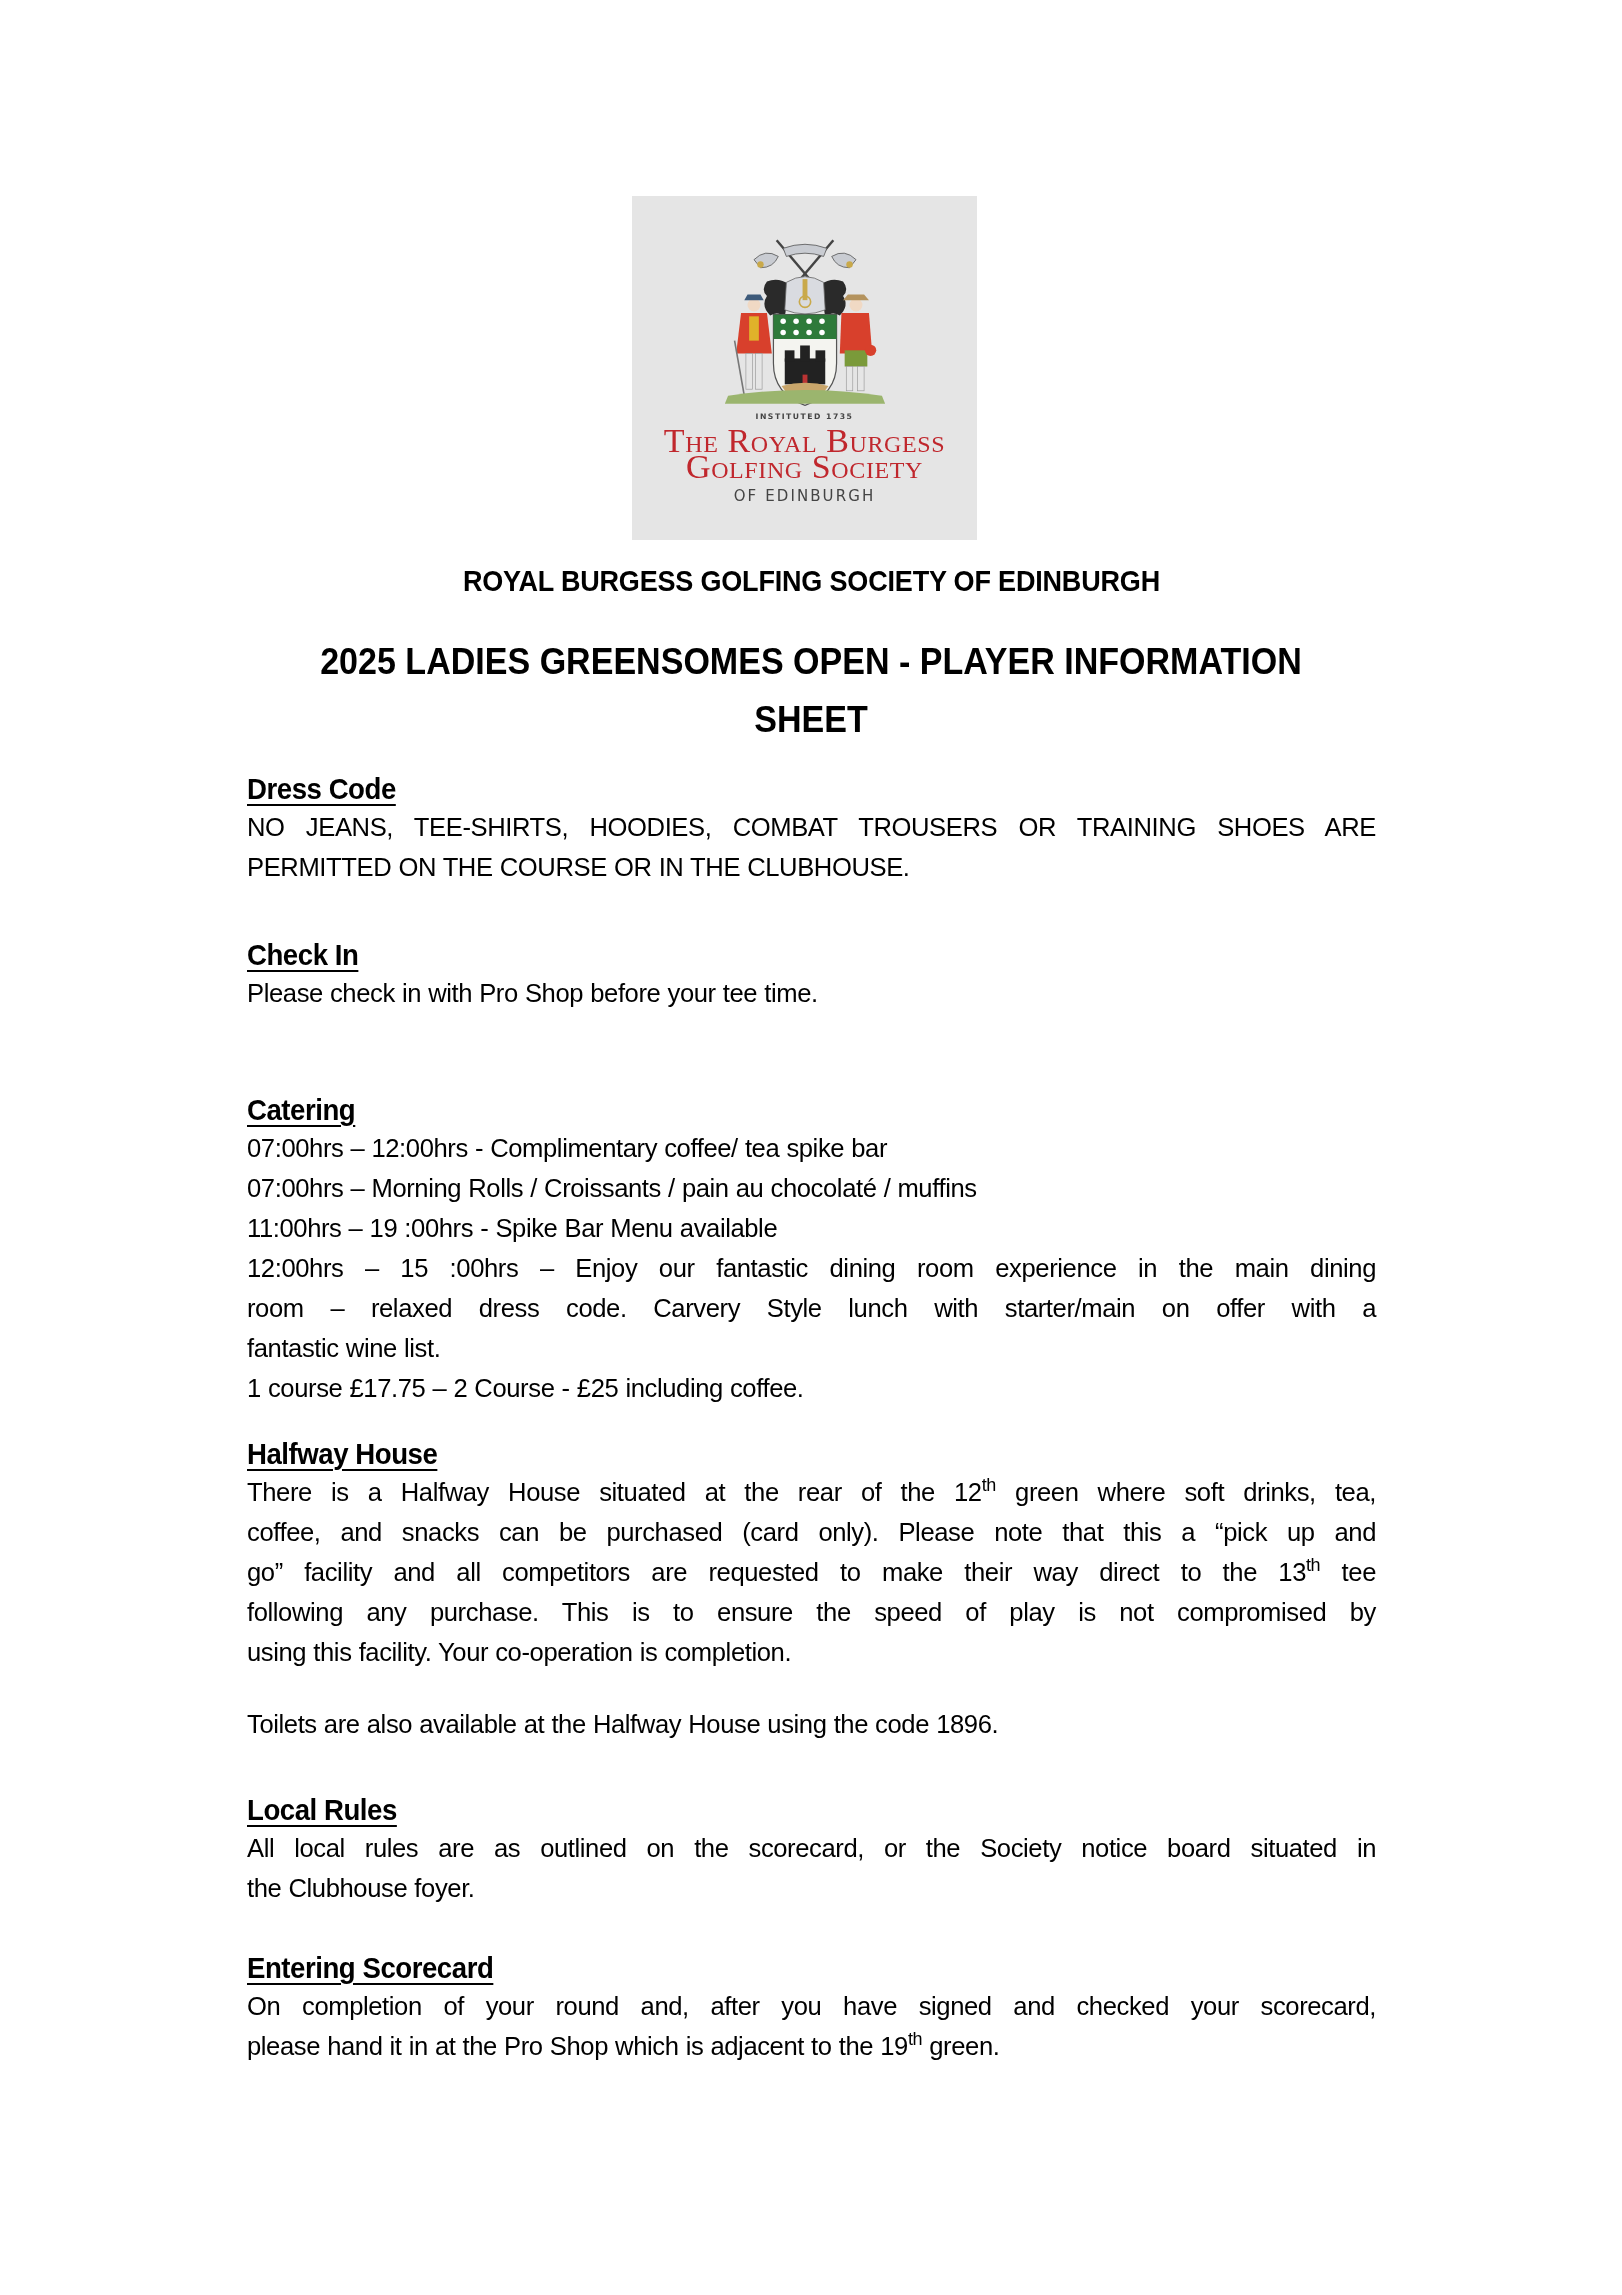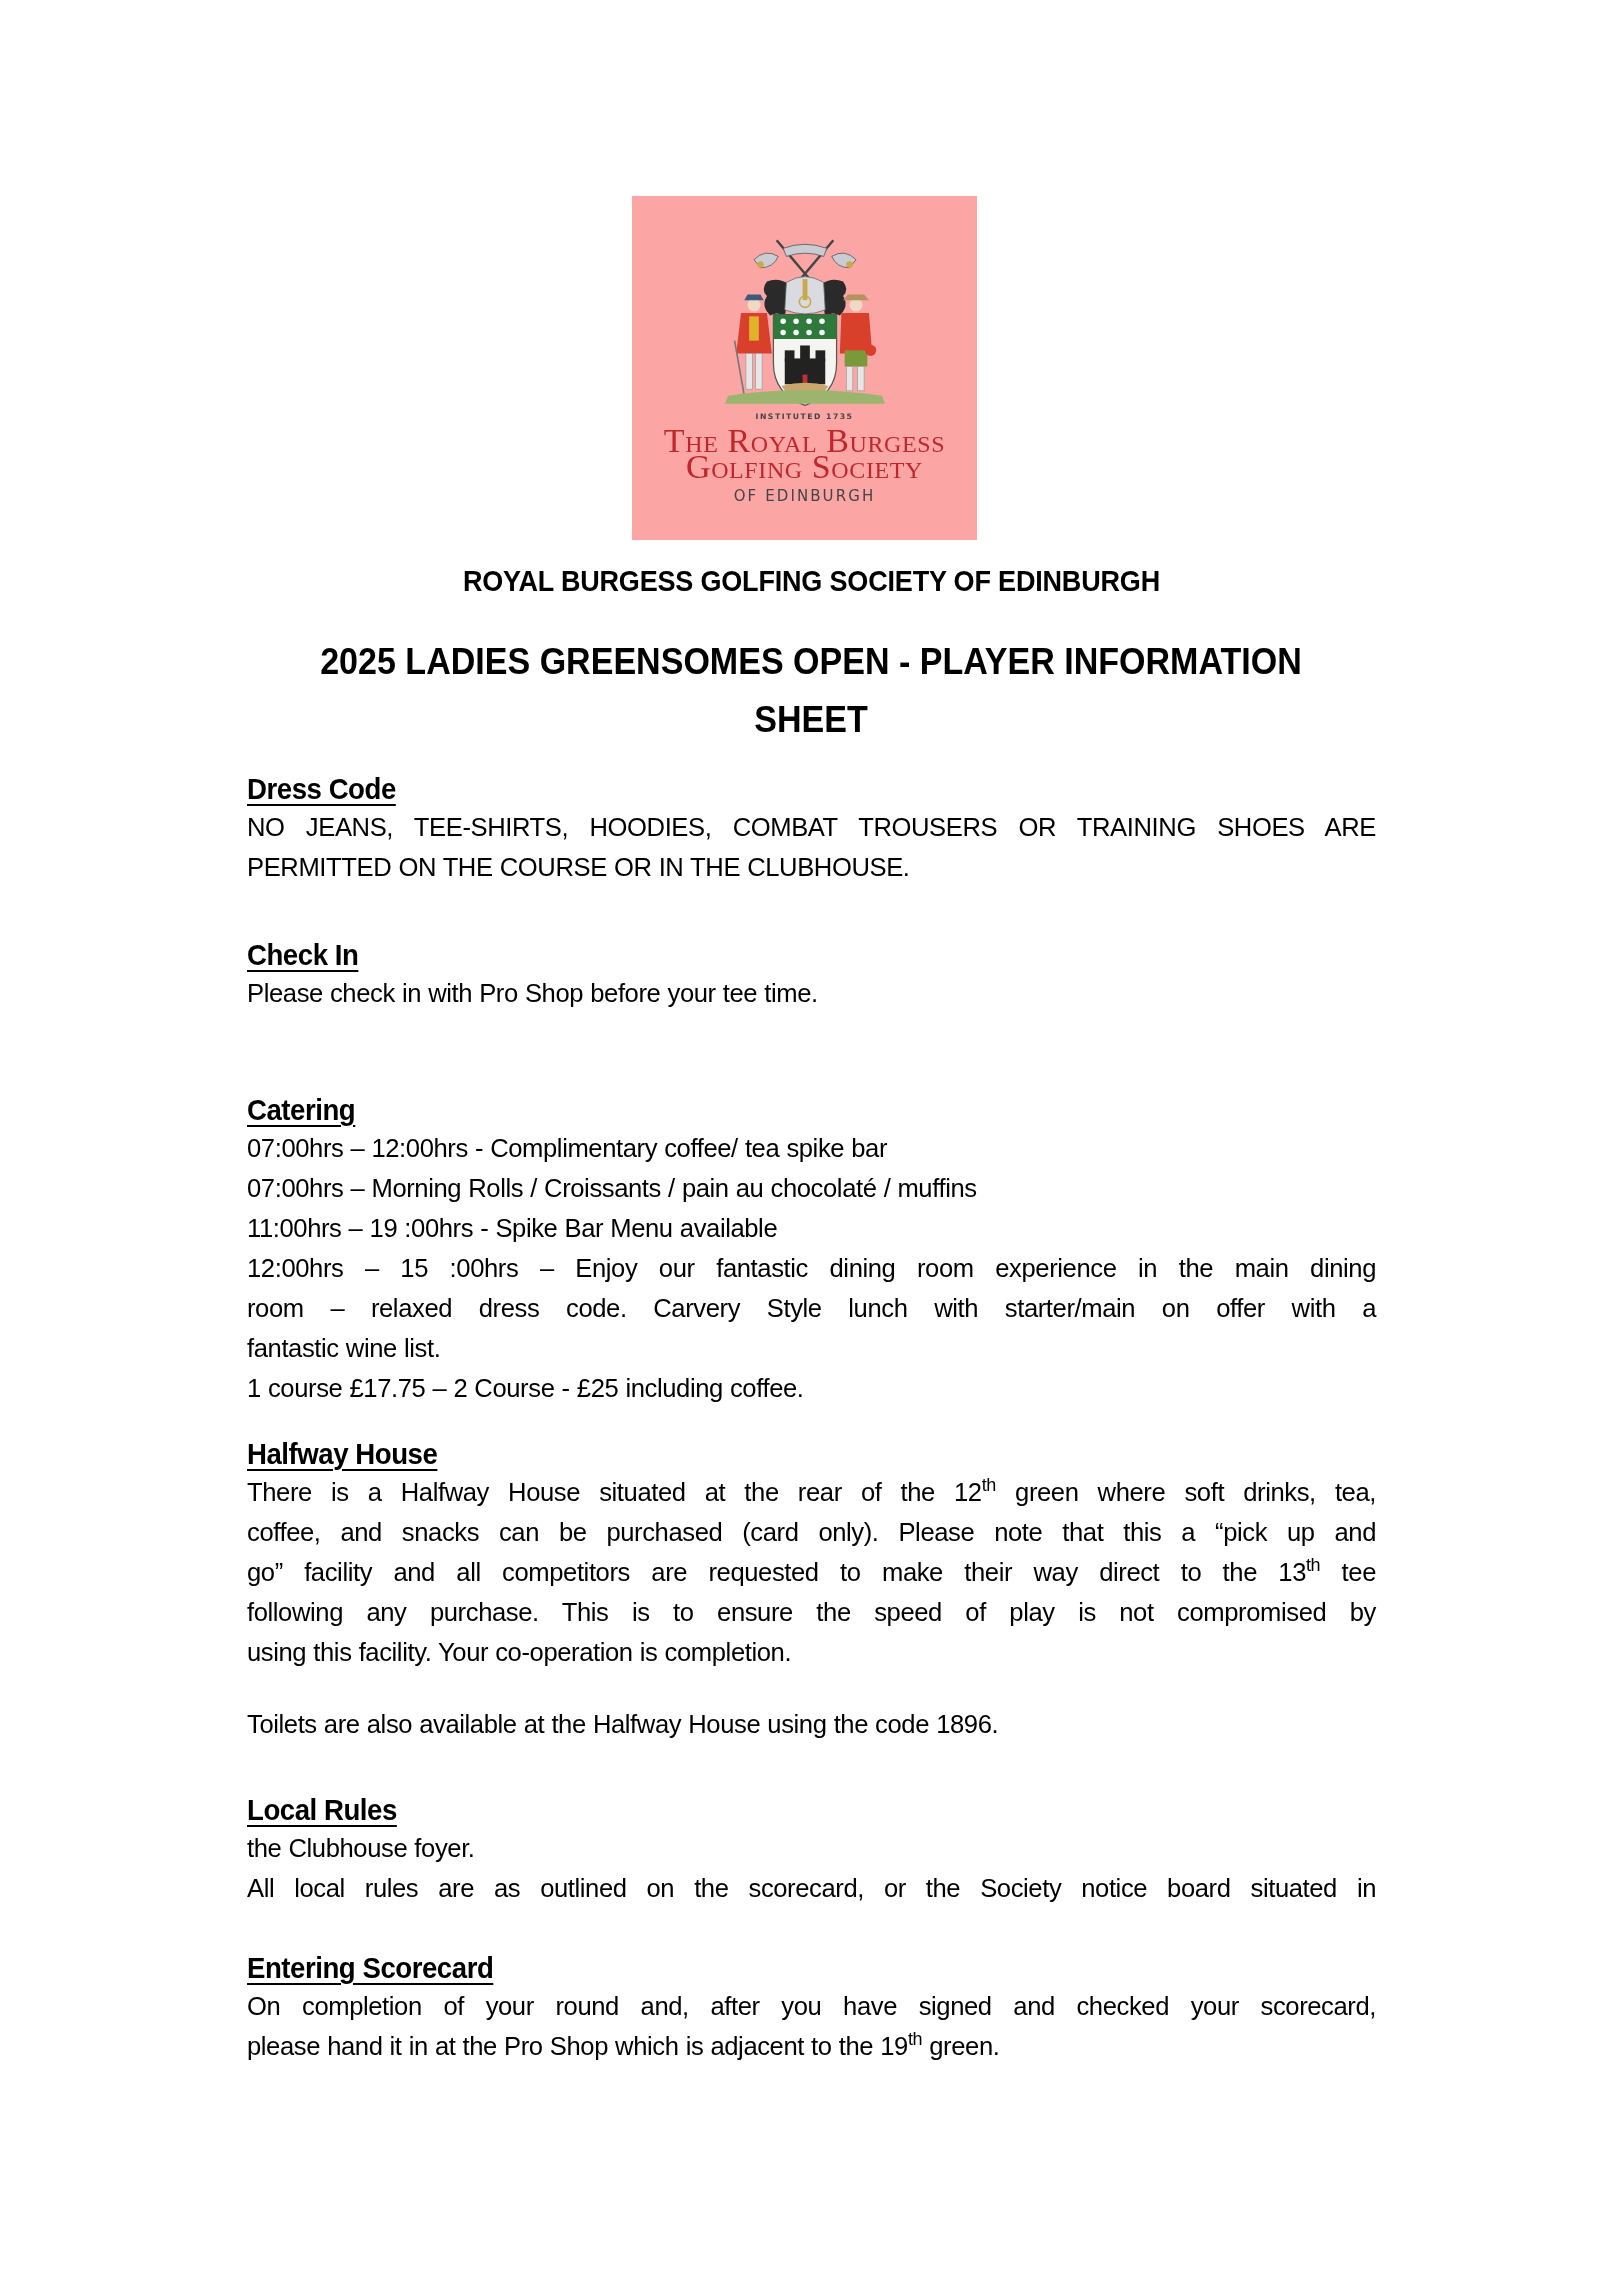--- a/index.html
+++ b/index.html
@@ -16,21 +16,21 @@
       font-family: "Liberation Sans", sans-serif;
     }
 
     
     .logo-box {
       position: absolute;
       left: 632px;
       top: 196px;
       width: 345px;
       height: 344px;
-      background: #fca5a5;
+      background: #e5e5e5;
     }
     .crest {
       position: absolute;
       left: 88px;
       top: 41px;
       width: 170px;
       height: 170px;
     }
     .logo-instituted {
       position: absolute;
@@ -249,22 +249,22 @@
     <span class="line nowrap-justify">following any purchase. This is to ensure the speed of play is not compromised by</span>
     <span class="line">using this facility. Your co-operation is completion.</span>
     <div class="gap"></div>
     <span class="line">Toilets are also available at the Halfway House using the code 1896.</span>
   </div>
 </div>
 
 <div class="section" style="top:1792px;">
   <h2 class="sec-heading">Local Rules</h2>
   <div class="sec-body">
+    <span class="line nowrap-justify">All local rules are as outlined on the scorecard, or the Society notice board situated in</span>
     <span class="line">the Clubhouse foyer.</span>
-    <span class="line nowrap-justify">All local rules are as outlined on the scorecard, or the Society notice board situated in</span>
   </div>
 </div>
 
 <div class="section" style="top:1950px;">
   <h2 class="sec-heading">Entering Scorecard</h2>
   <div class="sec-body">
     <span class="line nowrap-justify">On completion of your round and, after you have signed and checked your scorecard,</span>
     <span class="line"><span>please hand it in at the Pro Shop which is adjacent to the 19</span><sup>th</sup><span> green.</span></span>
   </div>
 </div>

